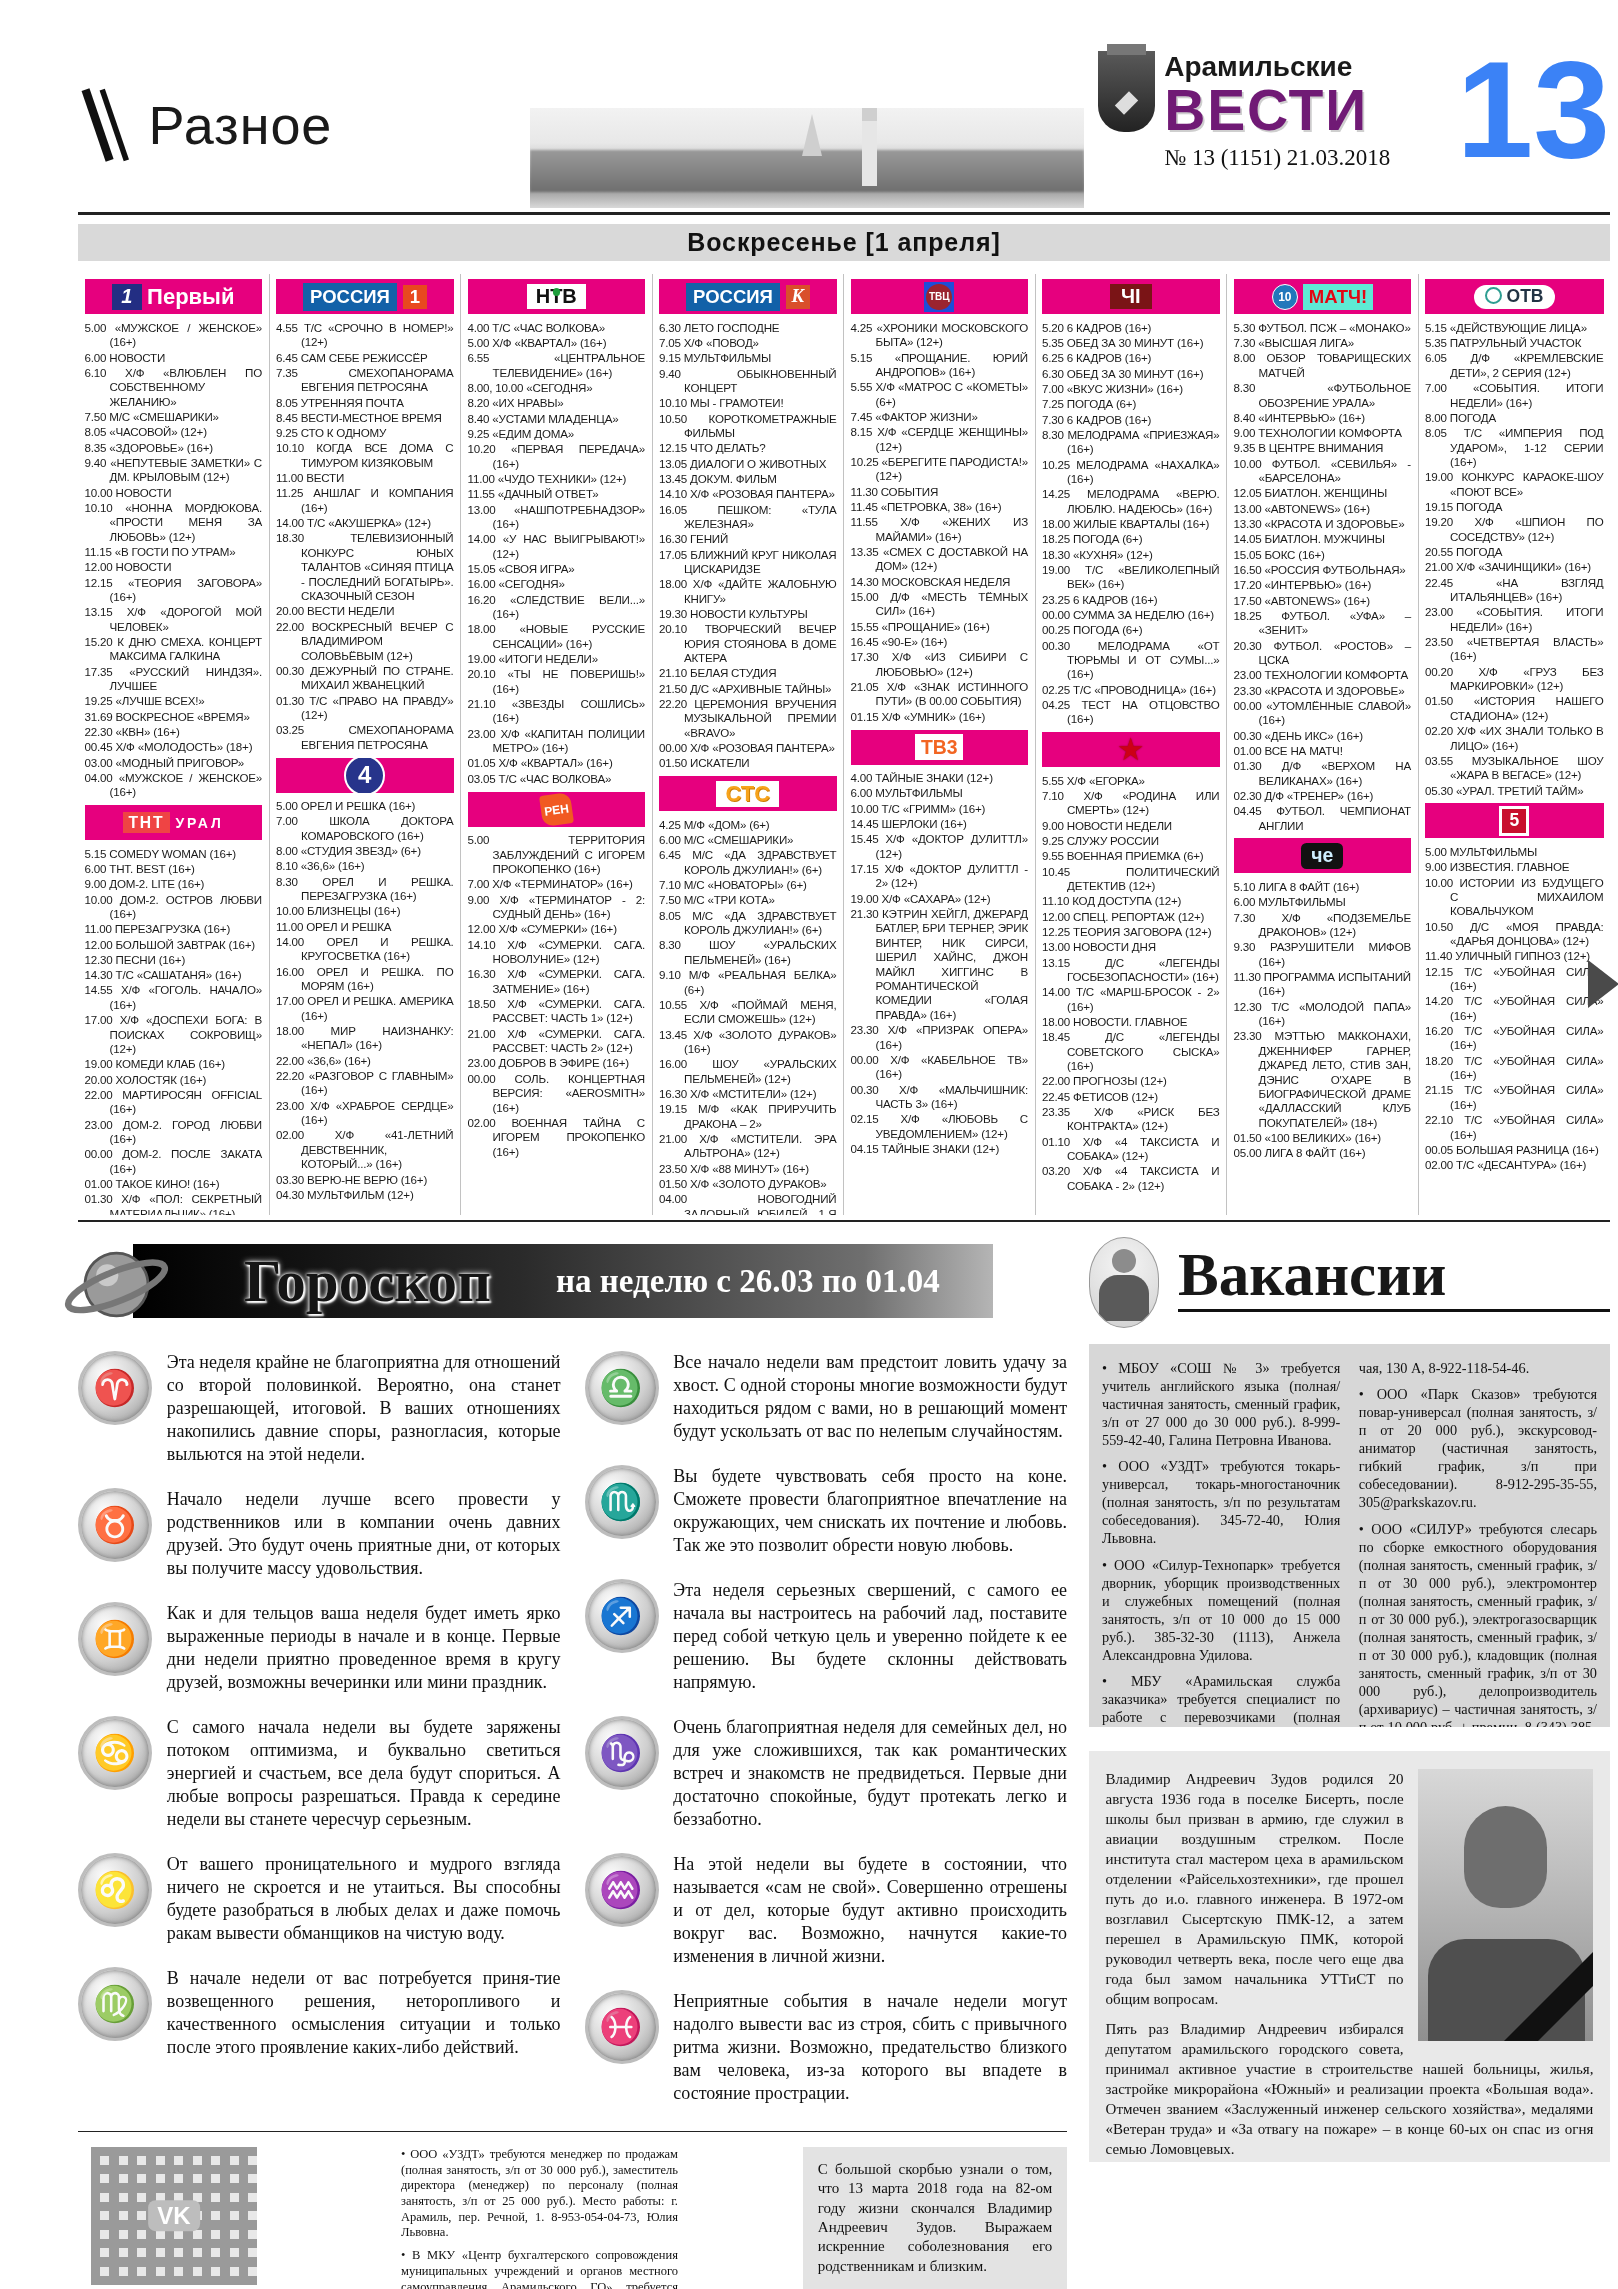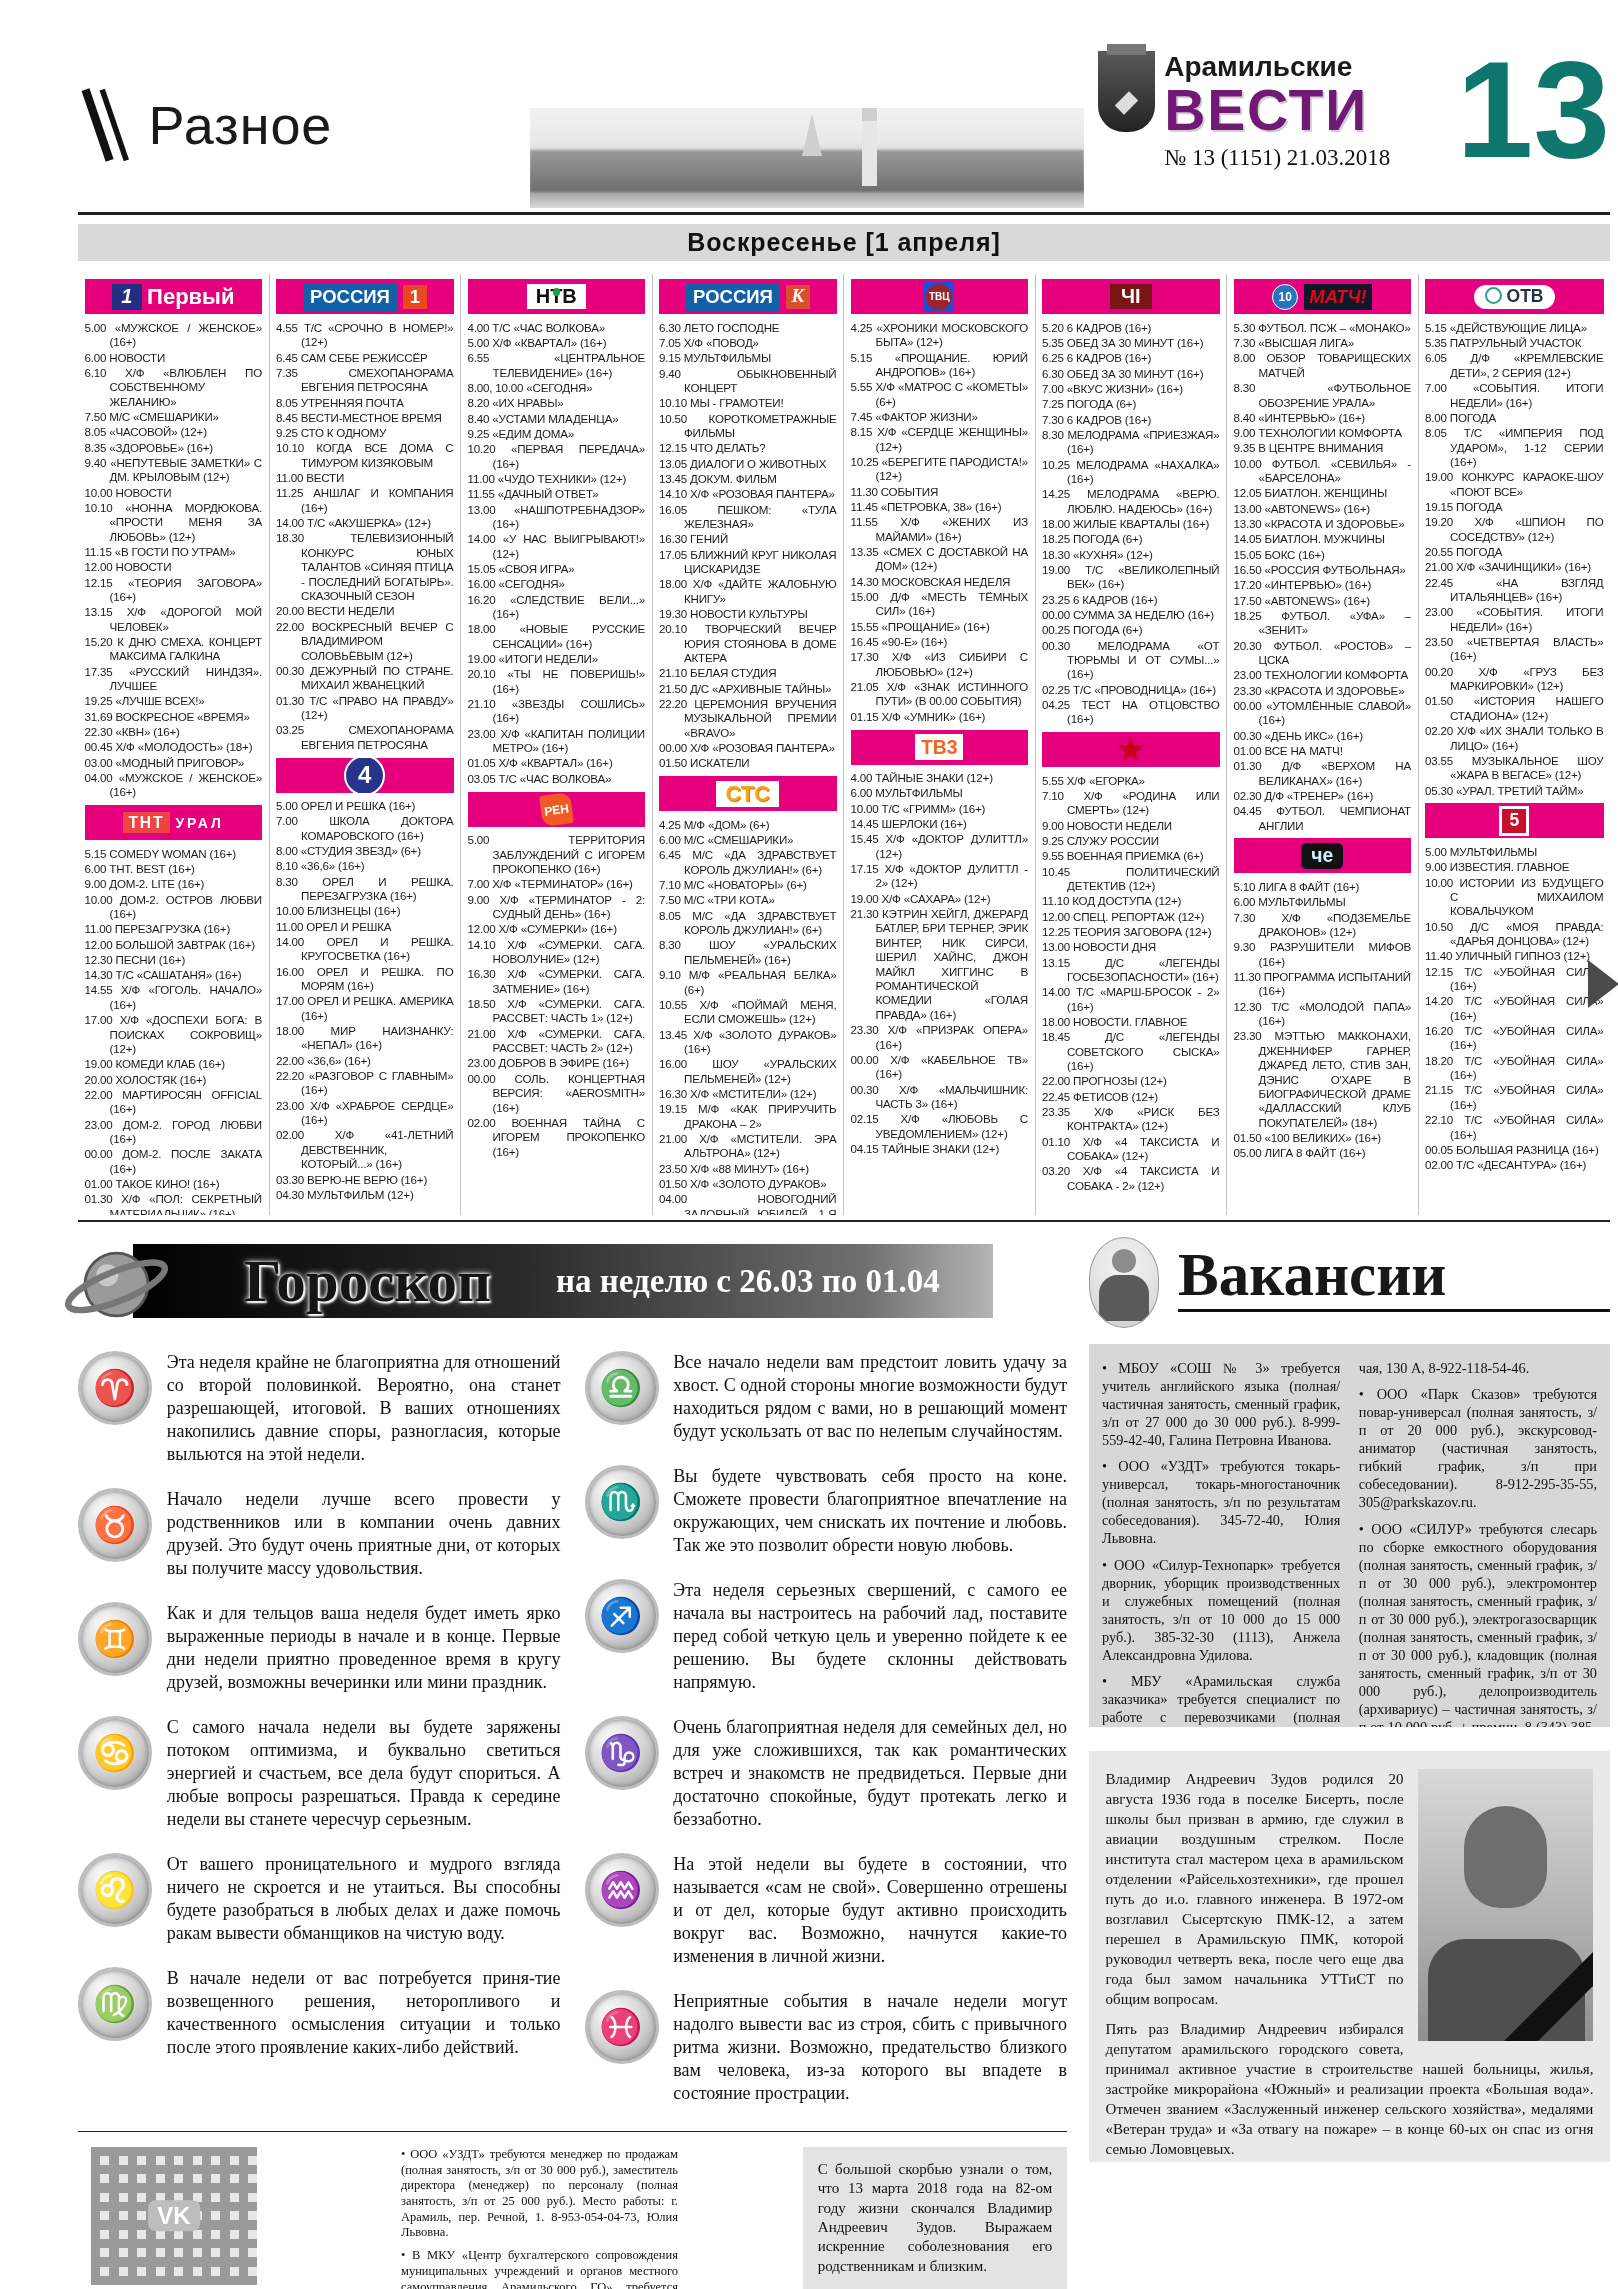--- a/index.html
+++ b/index.html
@@ -16,21 +16,21 @@
   .head-photo .spire{position:absolute;left:272px;top:5.5px;width:0;height:0;border-left:10px solid transparent;border-right:10px solid transparent;border-bottom:42px solid #cfcfcf;}
   .head-photo .tower{position:absolute;left:332px;top:0;width:14.8px;height:65px;background:#e6e6e6;border-top:13px solid #cfcfcf;}
   .brandbox{position:absolute;left:1020px;top:0;display:flex;gap:9.2px;}
   .crest{width:57px;height:81px;background:linear-gradient(180deg,#5a5a5a 0%,#3c3c3c 55%,#222 100%);border-radius:0 0 26px 26px;position:relative;}
   .crest:before{content:"";position:absolute;left:9.2px;top:-7.4px;width:39px;height:11px;background:#777;}
   .crest:after{content:"";position:absolute;left:22px;top:42px;width:13px;height:20px;background:#ddd;transform:rotate(45deg);}
   .brandtext{display:flex;flex-direction:column;align-items:flex-start;}
   .brand-top{font-size:28px;font-weight:bold;color:#1a1a1a;}
   .brand-main{font-size:57px;font-weight:bold;color:#701a75;letter-spacing:1.8px;line-height:55px;text-shadow:1.8px 1.8px 0 #cfcfcf;}
   .issue-line{font-family:"Liberation Serif",serif;font-size:23px;margin-top:7.4px;color:#111;}
-  .pagenum{position:absolute;right:0;top:-11px;font-size:138px;font-weight:bold;line-height:138px;color:#0f766e;}
+  .pagenum{position:absolute;right:0;top:-11px;font-size:138px;font-weight:bold;line-height:138px;color:#3b82f6;}
   .toprule{border-top:3.7px solid #222;margin-top:3.7px;}
 
   
   .datebar{height:37px;background:#d9d9d9;margin-top:9.2px;display:flex;align-items:center;justify-content:center;font-weight:bold;font-size:25px;letter-spacing:0.9px;}
 
   
   .tvgrid{display:flex;gap:0;margin-top:13px;height:941px;}
   .tv-col{width:12.5%;box-sizing:border-box;padding:0 6.5px;border-right:0.9px solid #c2c2c2;overflow:hidden;}
   .tv-col:last-child{border-right:none;}
   .ch-header{height:35px;margin:5.5px 0 6.5px 0;background:#e6007e;display:flex;align-items:center;justify-content:center;gap:5.5px;overflow:hidden;}
@@ -41,21 +41,21 @@
   .logo-perviy .p1{color:#fff;font-weight:bold;font-size:22px;}
   .logo-rossiya1 .p0,.logo-rossiyak .p0{background:#1261a8;color:#fff;font-weight:bold;font-size:18.5px;padding:2.8px 7.4px;}
   .logo-rossiya1 .p1{background:#e8491f;color:#fff;font-weight:bold;font-size:18.5px;width:24px;height:24px;display:flex;align-items:center;justify-content:center;}
   .logo-rossiyak .p1{background:#d94f2b;color:#fff;font-weight:bold;font-size:18.5px;font-family:"Liberation Serif",serif;font-style:italic;width:24px;height:24px;display:flex;align-items:center;justify-content:center;}
   .logo-ntv .p0{background:#fff;color:#111;font-weight:bold;font-size:20px;padding:0.9px 9.2px;position:relative;}
   .logo-ntv .p0:after{content:"";position:absolute;left:50%;top:3.7px;width:7.4px;height:7.4px;margin-left:-3.7px;border-radius:50%;background:#1e9e3c;}
   .logo-tvc .p0{background:#1d4ed8;padding:1.8px;display:flex;align-items:center;justify-content:center;}
   .logo-tvc .p0 span{background:#9b242f;color:#fff;border-radius:50%;width:26px;height:26px;display:flex;align-items:center;justify-content:center;font-size:10px;font-weight:bold;}
   .logo-ch41 .p0{background:#7a1416;color:#fff;font-weight:bold;font-size:20px;padding:0.9px 11px;}
   .logo-match .p0{background:#2277bb;color:#fff;border-radius:50%;width:24px;height:24px;display:flex;align-items:center;justify-content:center;font-size:12px;font-weight:bold;border:1.8px solid #fff;}
-  .logo-match .p1{background:#0f172a;color:#e30613;font-weight:bold;font-style:italic;font-size:18.5px;padding:1.8px 5.5px;}
+  .logo-match .p1{background:#5eead4;color:#e30613;font-weight:bold;font-size:18.5px;padding:1.8px 5.5px;}
   .logo-otv .p0{background:#fff;border-radius:13px;color:#234;font-weight:bold;font-size:17.5px;padding:1.8px 11px;position:relative;}
   .logo-otv .p0:before{content:"";display:inline-block;width:13px;height:13px;border:2.8px solid #2e9e92;border-radius:50%;margin-right:4.6px;vertical-align:-1.8px;}
   .logo-tnt .p0{color:#fff;background:#ef4444;font-weight:bold;font-size:15.7px;padding:1.8px 5.5px;letter-spacing:1.8px;}
   .logo-tnt .p1{color:#fff;font-weight:bold;font-size:14px;letter-spacing:2.8px;}
   .logo-k4 .p0{background:#27348b;color:#fff;font-weight:bold;font-size:24px;border-radius:50%;width:37px;height:37px;display:flex;align-items:center;justify-content:center;border:2.8px solid #fff;}
   .logo-ren .p0{background:#f15a22;color:#fff;font-weight:bold;font-size:12px;width:31px;height:31px;display:flex;align-items:center;justify-content:center;transform:rotate(-8deg);border-radius:3.7px 11px 3.7px 11px;}
   .logo-sts .p0{background:#fff;color:#f7a31c;font-weight:bold;font-size:22px;padding:0 9.2px;text-shadow:0.9px 0.9px 0 #c97b00;}
   .logo-tv3 .p0{background:#fff;padding:1.8px 5.5px;color:#f26522;font-weight:bold;font-size:19.4px;}
   .logo-zvezda .p0{color:#cc0016;font-size:31px;line-height:28px;text-shadow:0 0 1.8px #7d0010;}
   .logo-che .p0{background:#111;color:#cfefff;font-weight:bold;font-size:19.4px;padding:1.8px 10px;border-radius:5.5px;}

